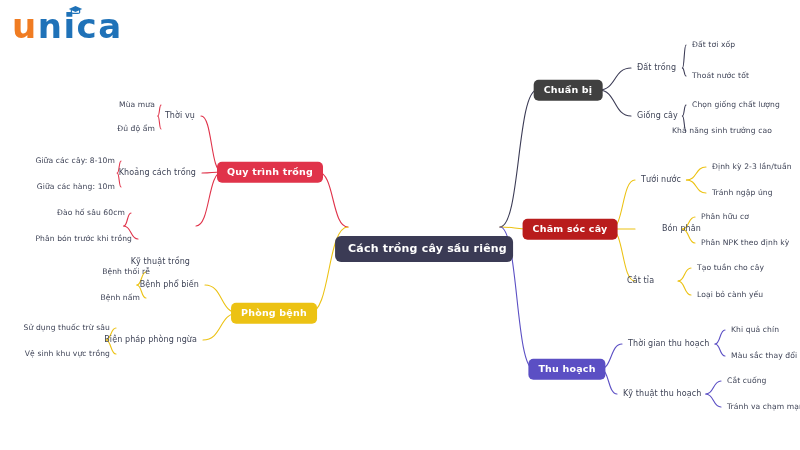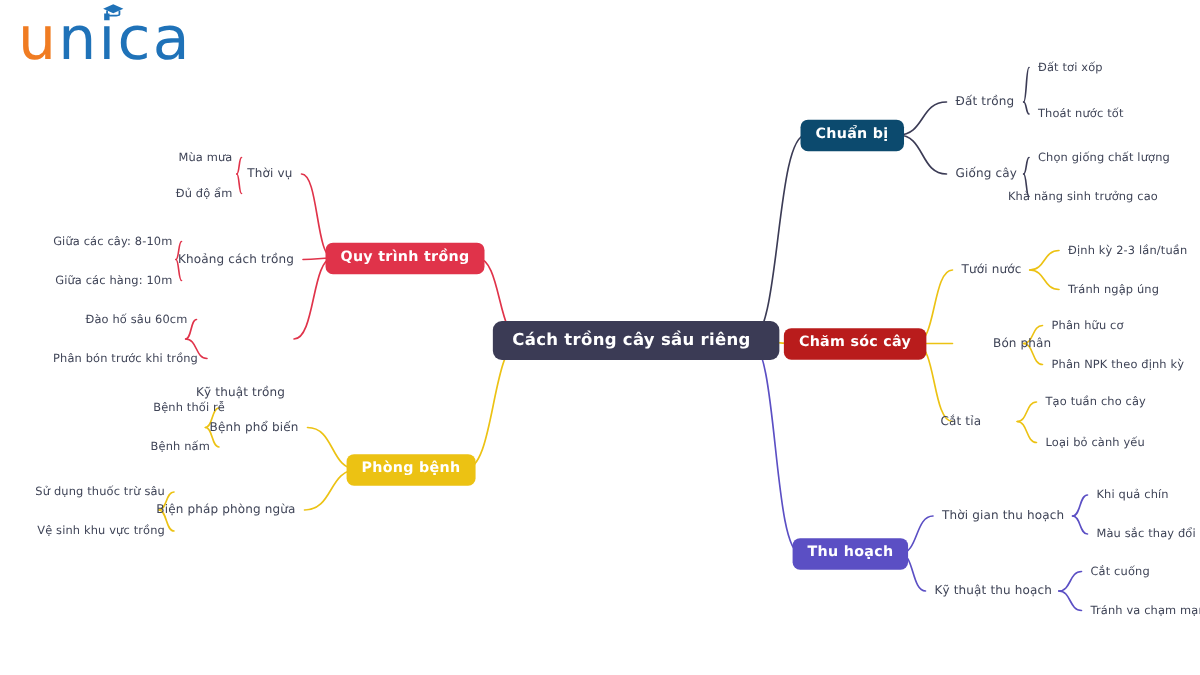--- a/index.html
+++ b/index.html
@@ -38,22 +38,22 @@
   .logo {
     position: absolute;
     left: 12px;
     top: 4px;
     height: 44px;
     display: flex;
     align-items: center;
   }
   .logo-text {
     font-family: "DejaVu Sans", "Liberation Sans", sans-serif;
-    font-size: 40px;
-    font-weight: 400;
+    font-size: 34px;
+    font-weight: 700;
     letter-spacing: 1.5px;
     line-height: 1;
     position: relative;
   }
   .logo-u { color: #f07c22; }
   .logo-n, .logo-i, .logo-c, .logo-a { color: #1f72b8; }
   .logo-cap {
     position: absolute;
     left: 56px;
     top: -4px;
@@ -70,22 +70,23 @@
     font-size: 9.5px;
     font-weight: 700;
     letter-spacing: .2px;
     padding: 5px 10px 6px 10px;
     white-space: nowrap;
     text-align: center;
     line-height: 1;
   }
   .node.root {
     font-size: 11px;
-    padding: 7px 19px 8px 13px;
+    padding: 7px 6px 8px 13px;
     border-radius: 6px;
+    margin-top: 22px;
   }
   .sub {
     position: absolute;
     transform: translate(-50%, -50%);
     font-size: 8px;
     color: #3f4457;
     white-space: nowrap;
     line-height: 1;
     letter-spacing: .1px;
   }
@@ -155,21 +156,21 @@
       <path d="M238.3,313 C219.985,313 223.315,285 205,285" stroke="#ecc213"></path>
       <path d="M136.92000000000002,285 C141.91400000000002,285 141.006,272 146,272" stroke="#ecc213"></path>
       <path d="M136.92000000000002,285 C141.91400000000002,285 141.006,298 146,298" stroke="#ecc213"></path>
       <path d="M238.3,313 C218.885,313 222.41500000000002,340 203,340" stroke="#ecc213"></path>
       <path d="M105.8,340 C111.41,340 110.39,328 116,328" stroke="#ecc213"></path>
       <path d="M105.8,340 C111.41,340 110.39,354 116,354" stroke="#ecc213"></path>
     </svg>
 
   <div id="nodes">
       <div class="node root" style="left: 424px; top: 227px; background: rgb(59, 59, 85);">Cách trồng cây sầu riêng</div>
-      <div class="node" style="left: 568px; top: 90px; background: #0c4a6e;">Chuẩn bị</div>
+      <div class="node" style="left: 568px; top: 90px; background: #404040;">Chuẩn bị</div>
       <div class="sub r" style="left: 637px; top: 68px;">Đất trồng</div>
       <div class="leaf r" style="left: 692px; top: 45px;">Đất tơi xốp</div>
       <div class="leaf r" style="left: 692px; top: 76px;">Thoát nước tốt</div>
       <div class="sub r" style="left: 637px; top: 116px;">Giống cây</div>
       <div class="leaf r" style="left: 692px; top: 105px;">Chọn giống chất lượng</div>
       <div class="leaf r" style="left: 652px; top: 131px; padding-left: 20px;">Khả năng sinh trưởng cao</div>
       <div class="node" style="left: 570px; top: 229px; background: #b91c1c;">Chăm sóc cây</div>
       <div class="sub r" style="left: 641px; top: 180px;">Tưới nước</div>
       <div class="leaf r" style="left: 712px; top: 167px;">Định kỳ 2-3 lần/tuần</div>
       <div class="leaf r" style="left: 712px; top: 193px;">Tránh ngập úng</div>

